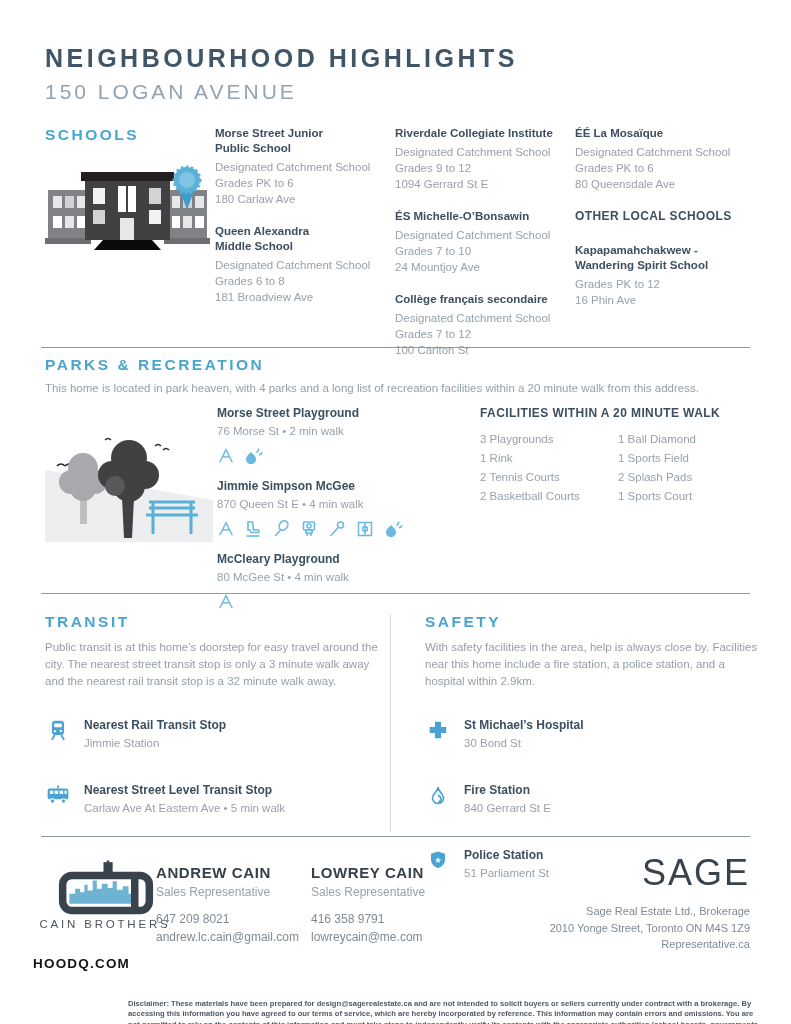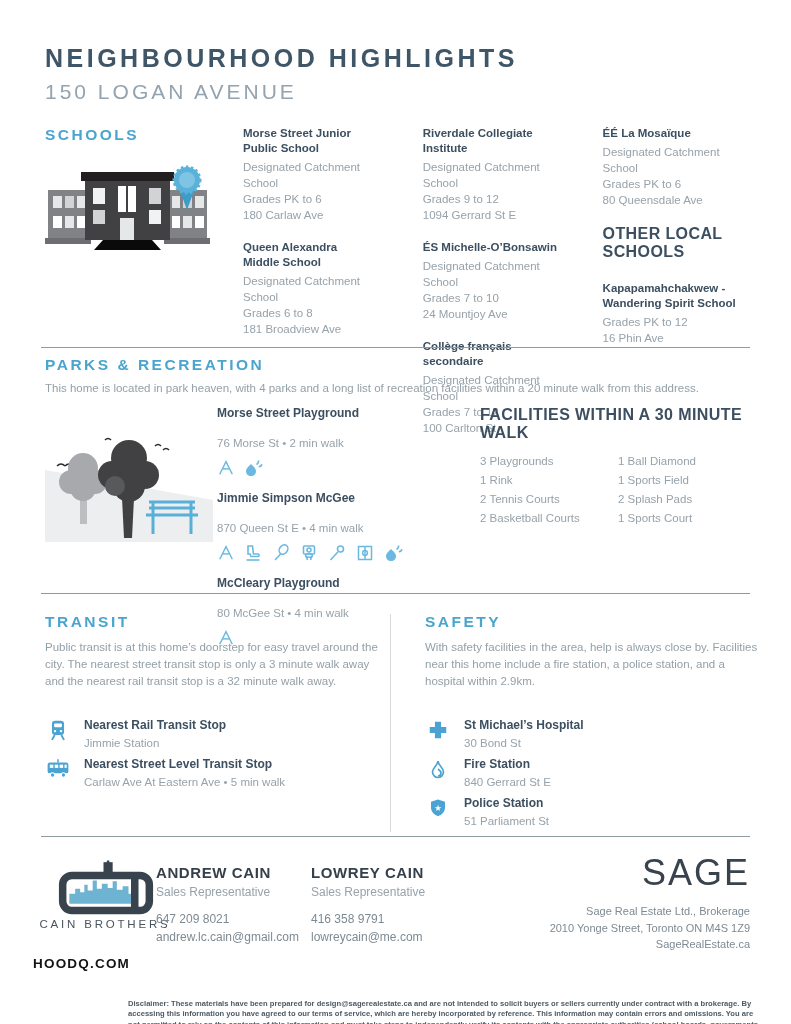--- a/index.html
+++ b/index.html
@@ -13,55 +13,55 @@
   .hdr { position:absolute; top:44px; left:45px; }
   .hdr-title { font-size:25px; font-weight:bold; letter-spacing:3.5px; color:#3E5668;text-align:right; }
   .hdr-sub   { font-size:21px; letter-spacing:3px; color:#93A3B0; margin-top:7px; }
 
   
   .h-blue { color:#4AA5CE; font-weight:bold; font-size:15.5px; letter-spacing:2.5px; }
   .body-txt { font-size:11.5px; color:#94A0A8; line-height:17px; }
   .entry { margin-bottom:17px; }
   .entry-name { font-size:11.5px; font-weight:bold; color:#3C4F60; line-height:15px; margin-bottom:3px; white-space:pre-line; }
   .entry-line { font-size:11.5px; color:#97A2AA; line-height:16px; }
-  .mini-head { font-size:16px; font-weight:bold; color:#3C4F60; letter-spacing:0.4px; }
-
-  
-  .schools { position:absolute; top:126px; left:45px; width:706px; display:flex;gap:28px; }
+  .mini-head { font-size:12px; font-weight:bold; color:#3C4F60; letter-spacing:0.4px; }
+
+  
+  .schools { position:absolute; top:126px; left:45px; width:706px; display:flex; }
   .sc-intro { width:170px; padding-right:18px; }
   .sc-col { width:180px; }
   .sc-col:last-child { width:176px; }
   .sc-intro .body-txt { margin-top:10px; }
   .school-art { margin-top:14px; display:block; }
   .other-head { margin:6px 0 20px; }
 
   
   .hrule { position:absolute; left:41px; width:709px; border-top:1px solid #8E99A0; }
   .hr1 { top:347px; } .hr2 { top:593px; } .hr3 { top:836px; }
   .vrule { position:absolute; left:390px; top:614px; height:218px; border-left:1px solid #D7DBDE; }
 
   
   .parks { position:absolute; top:356px; left:45px; width:706px; }
   .parks .body-txt { margin-top:6px; }
   .park-art { position:absolute; left:0; top:50px; }
   .parks-list { position:absolute; left:172px; top:50px; width:265px; }
   .park-name { font-size:12px; font-weight:bold; color:#3C4F60; line-height:15px; }
-  .park-detail { font-size:11.5px; color:#97A2AA; line-height:16px; margin-top:14px; }
+  .park-detail { font-size:11.5px; color:#97A2AA; line-height:16px; margin-top:2px; }
   .icon-row { display:flex; gap:8px; margin:6px 0 12px; height:22px; align-items:center; }
   .facilities { position:absolute; left:435px; top:50px; width:271px; }
   .fac-cols { display:flex; margin-top:10px; }
   .fac-col { width:138px; }
   .fac-col:last-child { width:120px; }
   .fac-item { font-size:11.5px; color:#97A2AA; line-height:19px; }
 
   
   .half { position:absolute; top:613px; width:335px; }
   .transit { left:45px; } .safety { left:425px; }
   .half .body-txt { margin-top:8px; }
-  .poi-stack { margin-top:28px; display:flex; flex-direction:column; gap:6px; }
+  .poi-stack { margin-top:28px; display:flex; flex-direction:column; gap:32px; }
   .poi { display:flex; gap:13px; }
   .poi-icon { width:26px; flex:none; display:flex; justify-content:center; align-items:flex-start; padding-top:1px; }
   .poi-name { font-size:12px; font-weight:bold; color:#3C4F60; line-height:15px; }
   .poi-detail { font-size:11.5px; color:#97A2AA; line-height:16px; margin-top:2px; }
 
   
   .cain-logo { position:absolute; left:56px; top:860px; }
   .cain-brand { position:absolute; left:30px; top:918px; width:150px; text-align:center;
                 font-size:11.5px; letter-spacing:2.8px; color:#4A545C; }
   .agent { position:absolute; top:864px; }
@@ -270,21 +270,21 @@
         <div class="icon-row">
           <svg width="18" height="20" viewBox="0 0 20 20" fill="none" stroke="#6BB9E0" stroke-width="1.6">
               <path d="M3 17 L10 3 L17 17"></path>
               <line x1="6.2" y1="11" x2="13.8" y2="11"></line>
             </svg>
         </div>
       </div>
     </div>
 
     <div class="facilities">
-      <div class="mini-head">FACILITIES WITHIN A 30 MINUTE WALK</div>
+      <div class="mini-head">FACILITIES WITHIN A 20 MINUTE WALK</div>
       <div class="fac-cols">
         <div class="fac-col">
           <div class="fac-item">3 Playgrounds</div>
           <div class="fac-item">1 Rink</div>
           <div class="fac-item">2 Tennis Courts</div>
           <div class="fac-item">2 Basketball Courts</div>
         </div>
         <div class="fac-col">
           <div class="fac-item">1 Ball Diamond</div>
           <div class="fac-item">1 Sports Field</div>
@@ -403,20 +403,20 @@
     <div class="agent-role">Sales Representative</div>
     <div class="agent-phone">416 358 9791</div>
     <div class="agent-email">lowreycain@me.com</div>
   </div>
 
   <div class="sage">
     <div class="sage-word">SAGE</div>
     <div class="sage-lines">
       <div>Sage Real Estate Ltd., Brokerage</div>
       <div>2010 Yonge Street, Toronto ON M4S 1Z9</div>
-      <div>SageRealEstate.ca</div>
+      <div>Representative.ca</div>
     </div>
   </div>
 
   <div class="hoodq">HOODQ.COM</div>
   <div class="disclaimer">Disclaimer: These materials have been prepared for design@sagerealestate.ca and are not intended to solicit buyers or sellers currently under contract with a brokerage. By accessing this information you have agreed to our terms of service, which are hereby incorporated by reference. This information may contain errors and omissions. You are not permitted to rely on the contents of this information and must take steps to independently verify its contents with the appropriate authorities (school boards, governments etc.). As a recipient of this information, you agree not to hold us, our licensors or the owners of the information liable for any damages, howsoever caused.</div>
 
 </div>
 
 </body></html>

